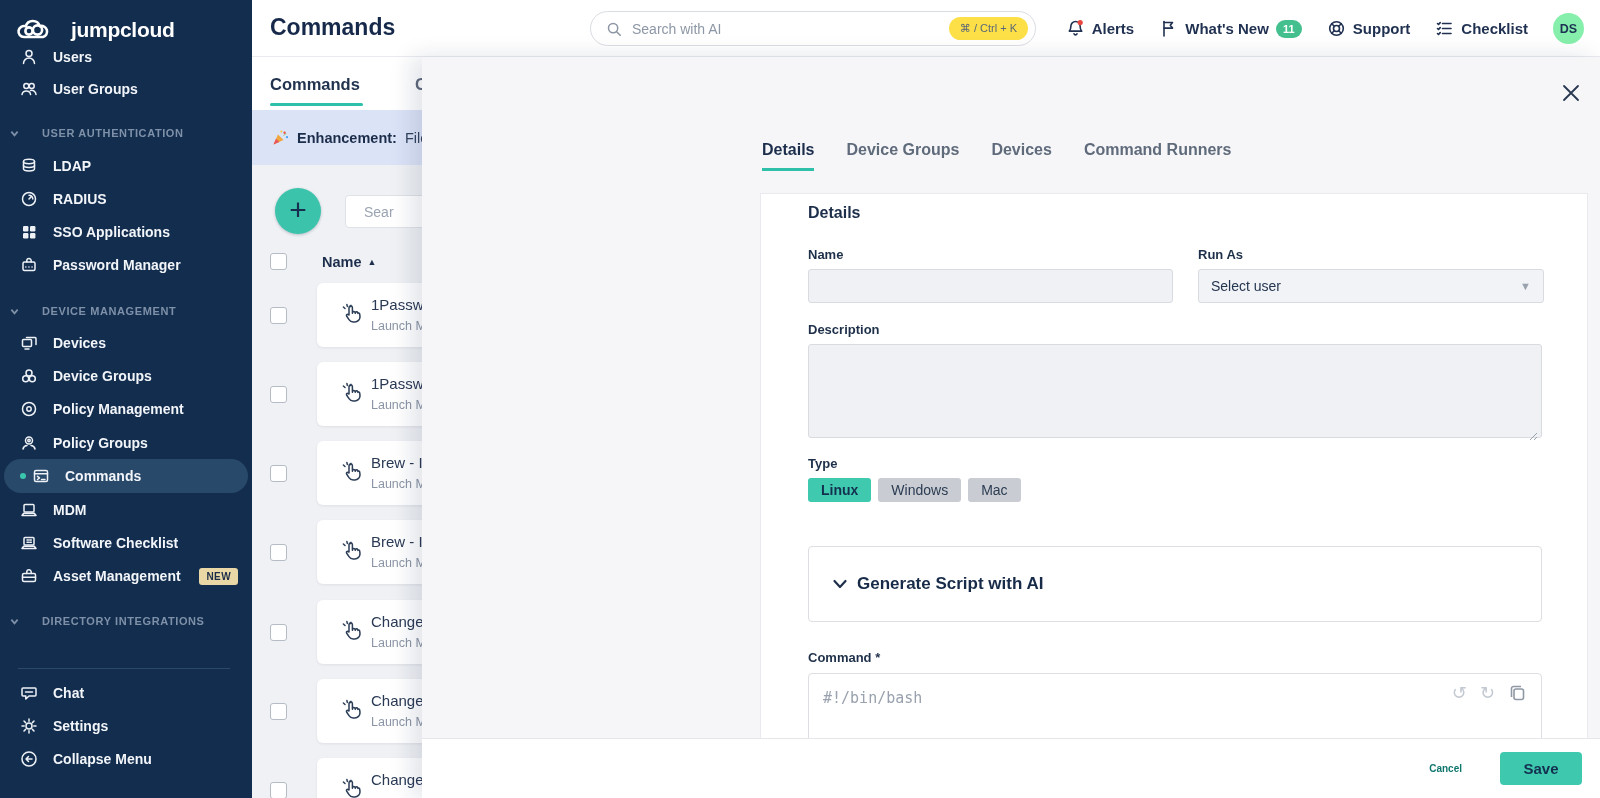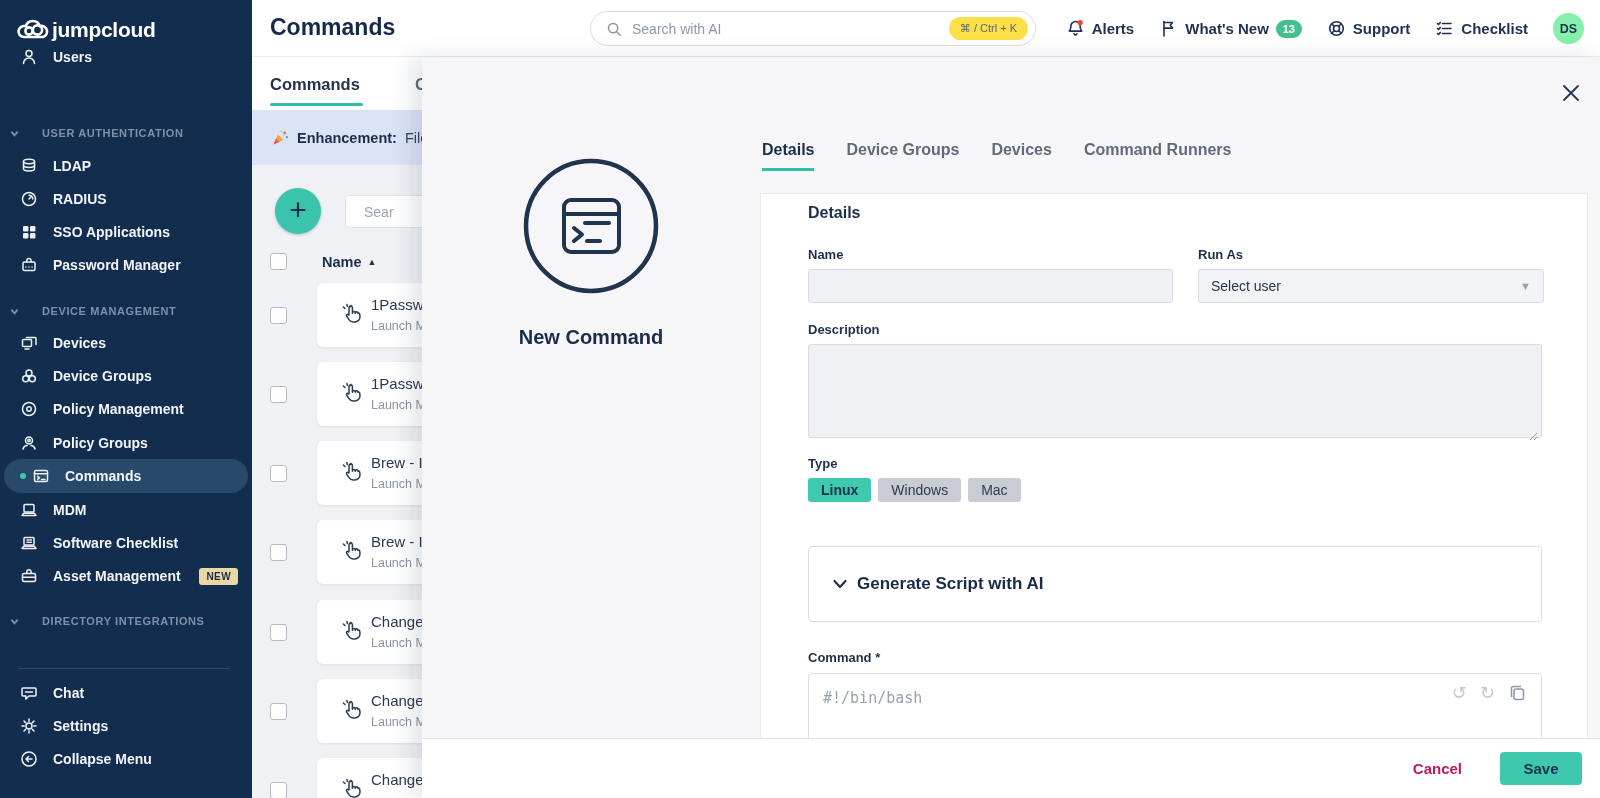--- a/index.html
+++ b/index.html
@@ -2,21 +2,21 @@
 <html><head>
 <meta charset="utf-8">
 <style>
   * { box-sizing: border-box; margin: 0; padding: 0; }
   html,body { width:1600px; height:798px; }
   body { font-family:"Liberation Sans","DejaVu Sans",sans-serif; background:#eff1f4; overflow:hidden; }
   .app { position:relative; width:1600px; height:798px; overflow:hidden; }
 
   
   .sidebar { position:absolute; left:0; top:0; width:252px; height:798px; background:#132d4e; z-index:30; }
-  .logo { position:absolute; left:16px; top:14px; display:flex; align-items:center; gap:0; height:32px; }
+  .logo { position:absolute; left:16px; top:14px; display:flex; align-items:center; gap:19px; height:32px; }
   .logo-text { color:#fff; font-size:21px; font-weight:bold; letter-spacing:-0.3px; }
   .nav { position:absolute; left:0; top:47px; right:0; bottom:0; overflow:hidden; }
   .nav-item { position:absolute; left:0; right:0; height:34px; display:flex; align-items:center; padding-left:20px; cursor:pointer; }
   .nav-item svg { width:18px; height:18px; stroke:#eef2f7; fill:none; stroke-width:1.5; stroke-linecap:round; stroke-linejoin:round; flex:0 0 18px; }
   .nav-item .lbl { color:#f2f5f9; font-size:14px; font-weight:600; margin-left:15px; white-space:nowrap; }
   .nav-header { position:absolute; left:10px; right:0; height:30px; display:flex; align-items:center; gap:23px; color:#7e91a8; font-size:11px; font-weight:bold; letter-spacing:0.6px; }
   .nav-header svg { width:9px; height:9px; stroke:#7e91a8; fill:none; stroke-width:2; }
   .nav-item.active { left:4px; right:4px; background:#29496a; border-radius:18px; padding-left:16px; }
   .nav-item.active .dot { width:6px; height:6px; border-radius:50%; background:#3bc7ad; margin-right:6px; flex:0 0 6px; }
   .new-badge { position:absolute; right:14px; background:#e9d8a6; color:#1c2d4a; font-size:10px; font-weight:bold; padding:3px 7px; border-radius:3px; letter-spacing:0.4px; }
@@ -94,21 +94,21 @@
   .ai-card { margin-top:44px; height:76px; border:1px solid #dcdee3; border-radius:4px; display:flex; align-items:center; padding-left:23px; gap:9px; cursor:pointer; background:#fff; }
   .ai-card svg { width:16px; height:16px; stroke:#1e3049; stroke-width:2.2; fill:none; stroke-linecap:round; stroke-linejoin:round; }
   .ai-card .ai-label { font-size:17px; font-weight:bold; color:#182c4a; }
   .cmd-label { margin-top:28px; margin-bottom:8px; }
   .cmd-box { position:relative; height:220px; border:1px solid #dcdee3; border-radius:4px; background:#fff; }
   .cmd-ph { position:absolute; left:14px; top:15px; font-family:"DejaVu Sans Mono",monospace; font-size:15px; color:#99a2ae; }
   .cmd-icons { position:absolute; right:14px; top:9px; display:flex; align-items:center; gap:13px; }
   .cmd-icons .uglyph { font-size:18px; color:#c3c9d2; cursor:pointer; line-height:1; }
   .cmd-icons svg { width:19px; height:19px; stroke:#8f98a5; fill:none; stroke-width:1.6; stroke-linejoin:round; cursor:pointer; }
   .ofooter { position:absolute; left:0; right:0; bottom:0; height:60px; background:#fff; border-top:1px solid #e4e6ea; display:flex; align-items:center; justify-content:flex-end; gap:38px; padding-right:18px; z-index:5; }
-  .cancel { font-size:15px; font-weight:600; color:#be185d; cursor:pointer; }
+  .cancel { font-size:10px; font-weight:600; color:#0f766e; cursor:pointer; }
   .save { width:82px; height:33px; background:#3ec9af; border:none; border-radius:4px; font-size:15px; font-weight:bold; color:#13304f; cursor:pointer; font-family:inherit; }
 </style>
 </head>
 <body>
 
 <div class="app">
 
   <aside class="sidebar">
     <div class="logo">
       <svg width="36" height="24" viewBox="0 0 36 24" style="stroke:#fff;fill:none;stroke-width:2.6;stroke-linecap:round;stroke-linejoin:round">
@@ -118,20 +118,29 @@
       </svg>
       <span class="logo-text">jumpcloud</span>
     </div>
     <nav class="nav">
       <div class="nav-item" style="top:-7px">
         <svg>
             <circle cx="9" cy="5.5" r="3"></circle>
             <path d="M3.5 15.5a5.5 5.5 0 0 1 11 0"></path>
           </svg>
         <span class="lbl">Users</span>
+      </div>
+      <div class="nav-item" style="top:25px">
+        <svg>
+            <circle cx="6.3" cy="6" r="2.5"></circle>
+            <circle cx="11.7" cy="6" r="2.5"></circle>
+            <path d="M2 14.5a4.4 4.4 0 0 1 8.6 0"></path>
+            <path d="M10.5 10.5a4.4 4.4 0 0 1 5.5 4"></path>
+          </svg>
+        <span class="lbl">User Groups</span>
       </div>
       <div class="nav-header" style="top:71px">
         <svg viewBox="0 0 10 10">
             <path d="M1.5 3l3.5 4 3.5-4"></path>
           </svg>
         <span>USER AUTHENTICATION</span>
       </div>
       <div class="nav-item" style="top:102px">
         <svg>
             <ellipse cx="9" cy="4.5" rx="5.5" ry="2.2"></ellipse>
@@ -285,21 +294,21 @@
             <circle cx="14.2" cy="3.6" r="2.6" style="fill:#e8473e;stroke:none"></circle>
           </svg>
         <span class="albl">Alerts</span>
       </div>
       <div class="action">
         <svg viewBox="0 0 19 19">
             <path d="M5 17V2.5"></path>
             <path d="M5 3.5h8.5l-2.2 2.8 2.2 2.8H5"></path>
           </svg>
         <span class="albl">What's New</span>
-        <span class="count-badge">13</span>
+        <span class="count-badge">11</span>
       </div>
       <div class="action">
         <svg viewBox="0 0 19 19">
             <circle cx="9.5" cy="9.5" r="6.8"></circle>
             <circle cx="9.5" cy="9.5" r="3"></circle>
             <path d="M4.7 4.7l2.6 2.6M14.3 4.7l-2.6 2.6M4.7 14.3l2.6-2.6M14.3 14.3l-2.6-2.6"></path>
           </svg>
         <span class="albl">Support</span>
       </div>
       <div class="action">
@@ -426,33 +435,20 @@
     </div>
   </main>
 
   <section class="overlay">
     <button class="close-x">
       <svg viewBox="0 0 22 22">
           <path d="M4 4l14 14M18 4L4 18"></path>
         </svg>
     </button>
 
-    <div class="leftcol">
-      <div class="big-icon">
-        <svg viewBox="0 0 140 140">
-          <circle cx="70" cy="70" r="65" stroke-width="4.5"></circle>
-          <rect x="43" y="44" width="55" height="52" rx="7" stroke-width="4"></rect>
-          <path d="M43 58h55" stroke-width="4"></path>
-          <path d="M64 67h24" stroke-width="4"></path>
-          <path d="M53 72l8 6.5-8 6.5" stroke-width="4"></path>
-          <path d="M66 85h13" stroke-width="4"></path>
-        </svg>
-      </div>
-      <div class="nc-title">New Command</div>
-    </div>
 
     <div class="ptabs2">
       <div class="ptab2 active">Details</div>
       <div class="ptab2">Device Groups</div>
       <div class="ptab2">Devices</div>
       <div class="ptab2">Command Runners</div>
     </div>
 
     <div class="form">
       <h2>Details</h2>

